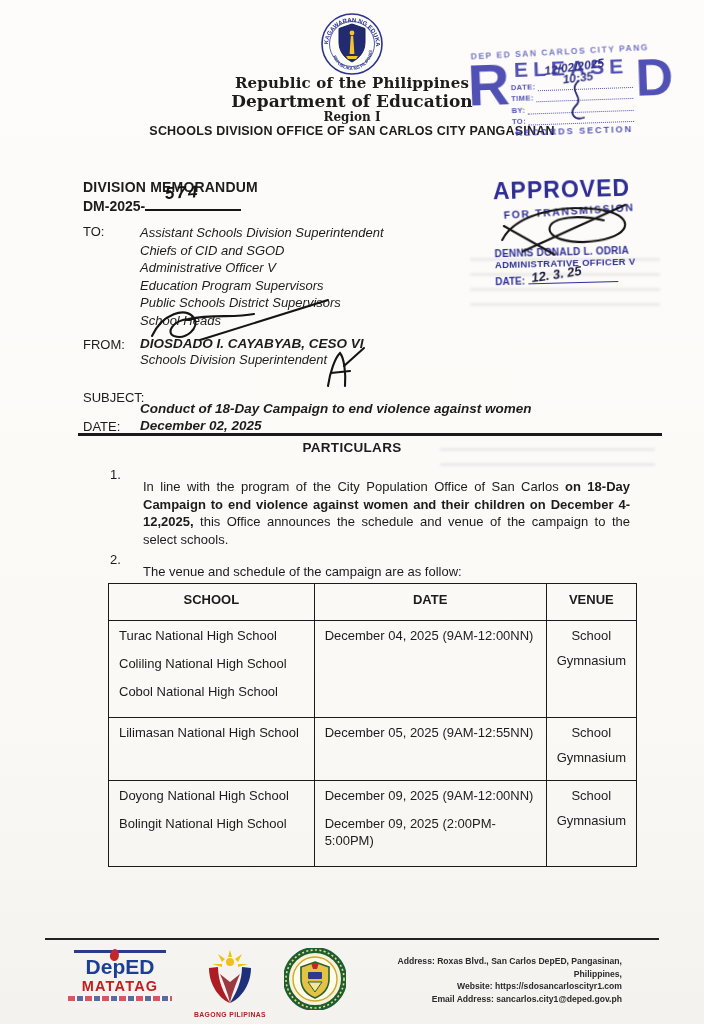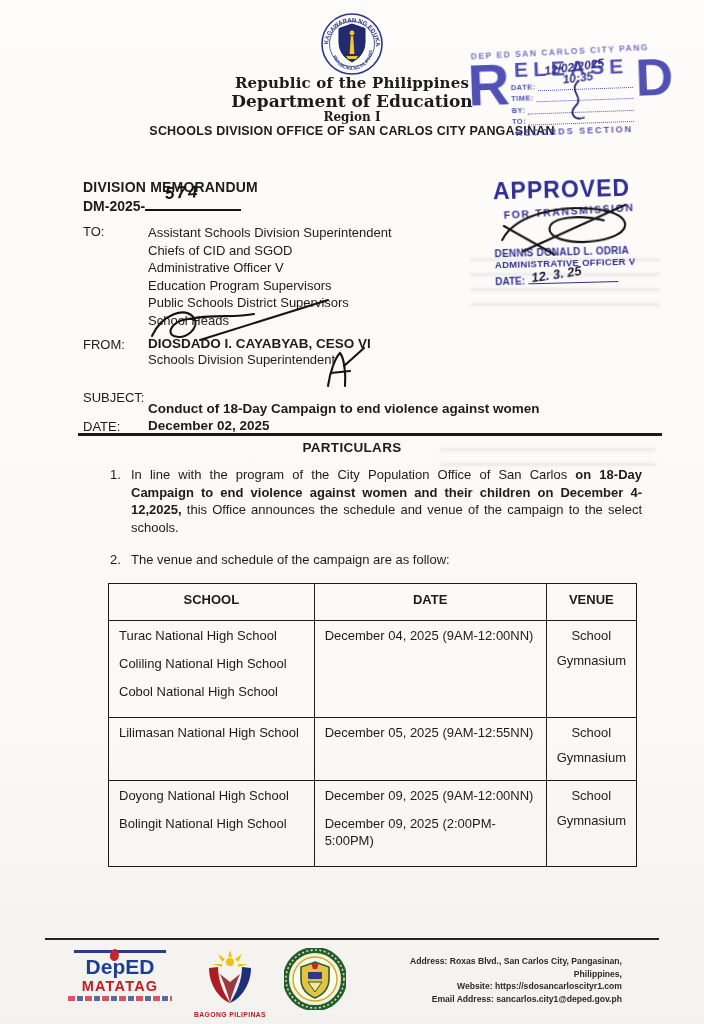--- a/index.html
+++ b/index.html
@@ -47,33 +47,33 @@
   .app-sig{position:absolute; left:-6px; top:24px;}
 
   
   .abs{position:absolute;}
   .memo-title{left:83px; top:179px; font-size:14px; font-weight:800; letter-spacing:.2px;}
   .memo-num{left:83px; top:196px; font-size:14px; font-weight:800;}
   .num-blank{display:inline-block; width:96px; border-bottom:2px solid #161616; height:13px; position:relative;}
   .hand-num{top:-13px; left:20px; font-size:17px; color:#141414; transform:rotate(-3deg); letter-spacing:2px;}
 
   .flabel{left:83px; font-size:13px;}
-  .fval{left:148px; font-size:13px;}
+  .fval{left:140px; font-size:13px;font-style:italic;}
   .to-list div{line-height:17.5px;}
   .from-name{font-weight:800; font-size:13.5px;}
   .from-title{font-size:13px; margin-top:1px;}
   .subj{font-weight:800; font-size:13.5px;margin-top:12px;}
   .dateval{font-weight:800; font-size:13.5px;}
 
   .rule{left:78px; top:433px; width:584px; height:2.5px; background:#1a1a1a;}
   .particulars{left:0; top:440px; width:744px; text-align:center; font-weight:800; font-size:13.5px; letter-spacing:.3px;}
 
   .item{left:110px; width:532px; display:flex; font-size:13px; line-height:17.5px;}
   .item .n{width:21px; flex:none;}
-  .item p{margin:0; text-align:justify;}
+  .item p{margin:12px; text-align:justify;}
   .item1{top:466px;}
   .item2{top:551px;}
 
   
   table.sched{position:absolute; left:108px; top:583px; width:529px; border-collapse:collapse; font-size:13px;}
   table.sched th, table.sched td{border:1.6px solid #1b1b1b; vertical-align:top; padding:6px 10px;}
   table.sched th{font-weight:800; text-align:center; height:22px; padding-top:8px;}
   .col-school{width:39%;} .col-date{width:44%;} .col-venue{width:17%;}
   td .ln{margin-bottom:11px; line-height:17px;}
   td.venue{text-align:center;}
@@ -332,18 +332,18 @@
       <circle cx="31" cy="31" r="29" fill="none" stroke="#f2dd7c" stroke-width="1.6" stroke-dasharray="2 2.4"></circle>
       <circle cx="31" cy="31" r="22" fill="#fffbe9" stroke="#caa92f" stroke-width="1.4"></circle>
       <path d="M31 14 L45 19 V31 C45 41 38 47 31 50 C24 47 17 41 17 31 V19 Z" fill="#e4c244" stroke="#27602f" stroke-width="1.6"></path>
       <rect x="24" y="24" width="14" height="7" rx="1" fill="#2c3a8c"></rect>
       <path d="M27 15 L35 15 L33 21 L29 21 Z" fill="#c3272b"></path>
       <path d="M24 34 L38 34 L31 44 Z" fill="#f6e69a" stroke="#27602f" stroke-width="1"></path>
     </svg>
   </div>
 
   <div class="abs addr">
-    <div>Address: Roxas Blvd., San Carlos City, Pangasinan, Philippines,</div>
+    <div>Address: Roxas Blvd., San Carlos DepED, Pangasinan, Philippines,</div>
     <div>Website: https://sdosancarloscityr1.com</div>
     <div>Email Address: sancarlos.city1@deped.gov.ph</div>
   </div>
 
 </div>
 
 </body></html>

